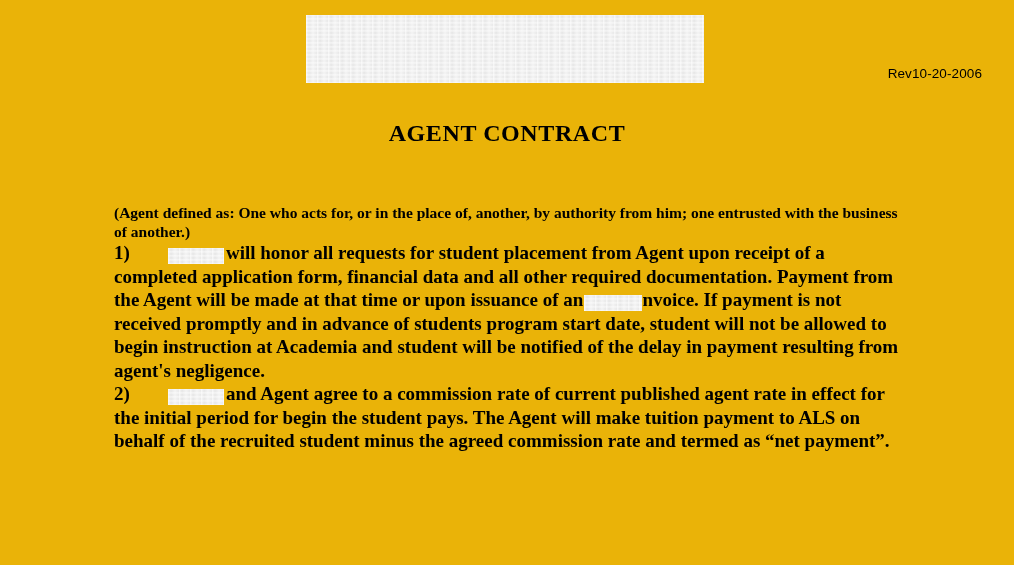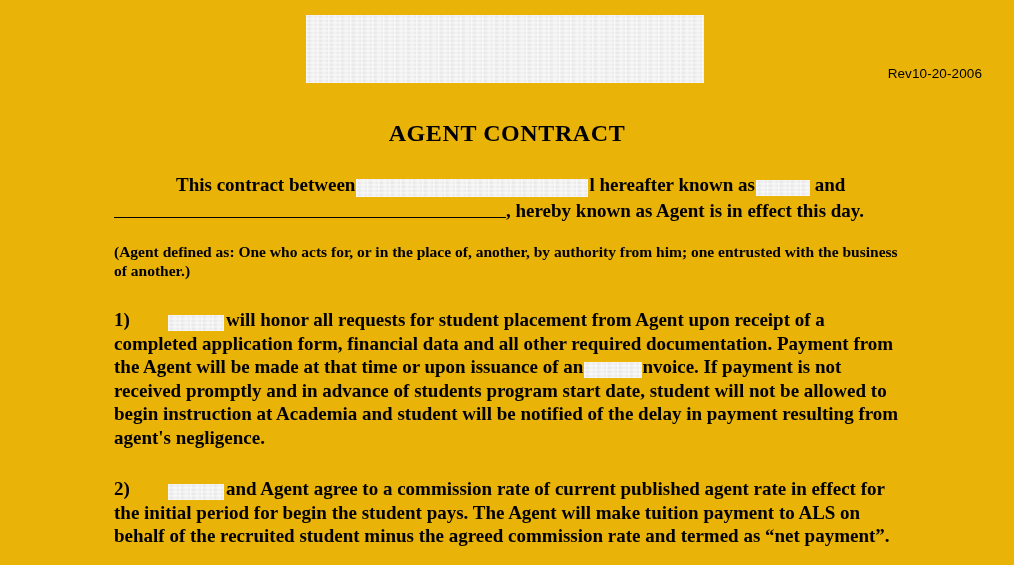--- a/index.html
+++ b/index.html
@@ -103,28 +103,27 @@
   }
   .rule-line {
     display: inline-block;
     width: 392px;
     border-bottom: 1.6px solid #000;
     height: 17px;
     margin: 0 0 -1px 0;
   }
 
   .defn {
-    margin-top: 18px;
+    margin-top: 31px;
     font-size: 15.5px;
     line-height: 19px;
     font-weight: bold;
   }
 
   .clause {
-    margin-top: 28px;
     line-height: 23.5px;
   }
   .clause .num {
     display: inline-block;
     width: 54px;
   }
   .clause .redact-name {
     width: 56px;
     height: 16px;
     margin: 0 2px -2px 0;
@@ -141,21 +140,20 @@
 <div class="page">
 
   <div class="logo-block redact"></div>
 
   <div class="rev">Rev10-20-2006</div>
 
   <div class="doc-title">AGENT CONTRACT</div>
 
   <div class="body-wrap">
 
-    <p class="intro"><span>This contract between</span><span class="redact redact-party"></span><span>l hereafter known as</span><span class="redact redact-short"></span> <span>and</span><br><span class="rule-line"></span><span>, hereby known as Agent is in effect this day.</span></p>
 
     <p class="defn">(Agent defined as: One who acts for, or in the place of, another, by authority from him; one entrusted with the business of another.)</p>
 
     <p class="clause"><span class="num">1)</span><span class="redact redact-name"></span><span>will honor all requests for student placement from Agent upon receipt of a completed application form, financial data and all other required documentation.  Payment from the Agent will be made at that time or upon issuance of an</span><span class="redact redact-inline"></span><span>nvoice. If payment is not received promptly and in advance of students program start date, student will not be allowed to begin instruction at Academia and student will be notified of the delay in payment resulting from agent's negligence.</span></p>
 
     <p class="clause"><span class="num">2)</span><span class="redact redact-name"></span><span>and Agent agree to a commission rate of current published agent rate in effect for the initial period for begin the student pays. The Agent will make tuition payment to ALS on behalf of the recruited student minus the agreed commission rate and termed as “net payment”.</span></p>
 
   </div>
 </div>
 

